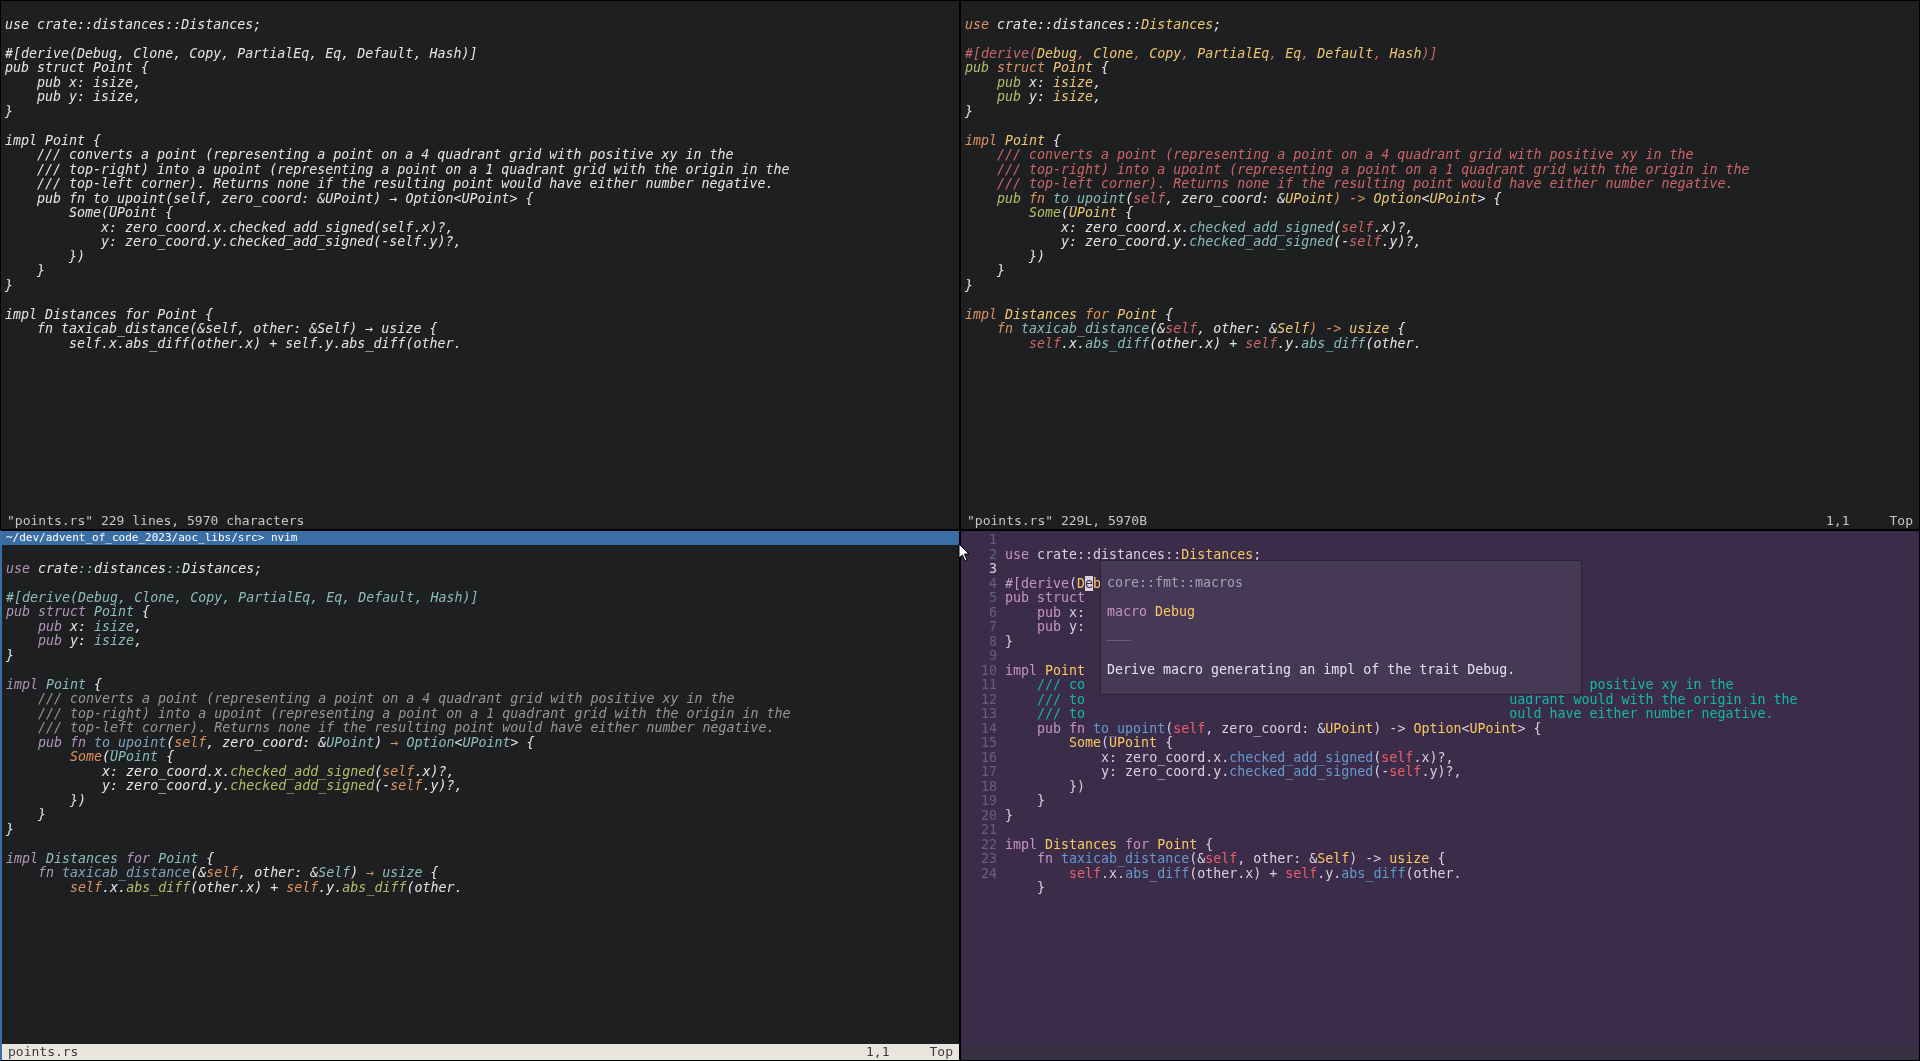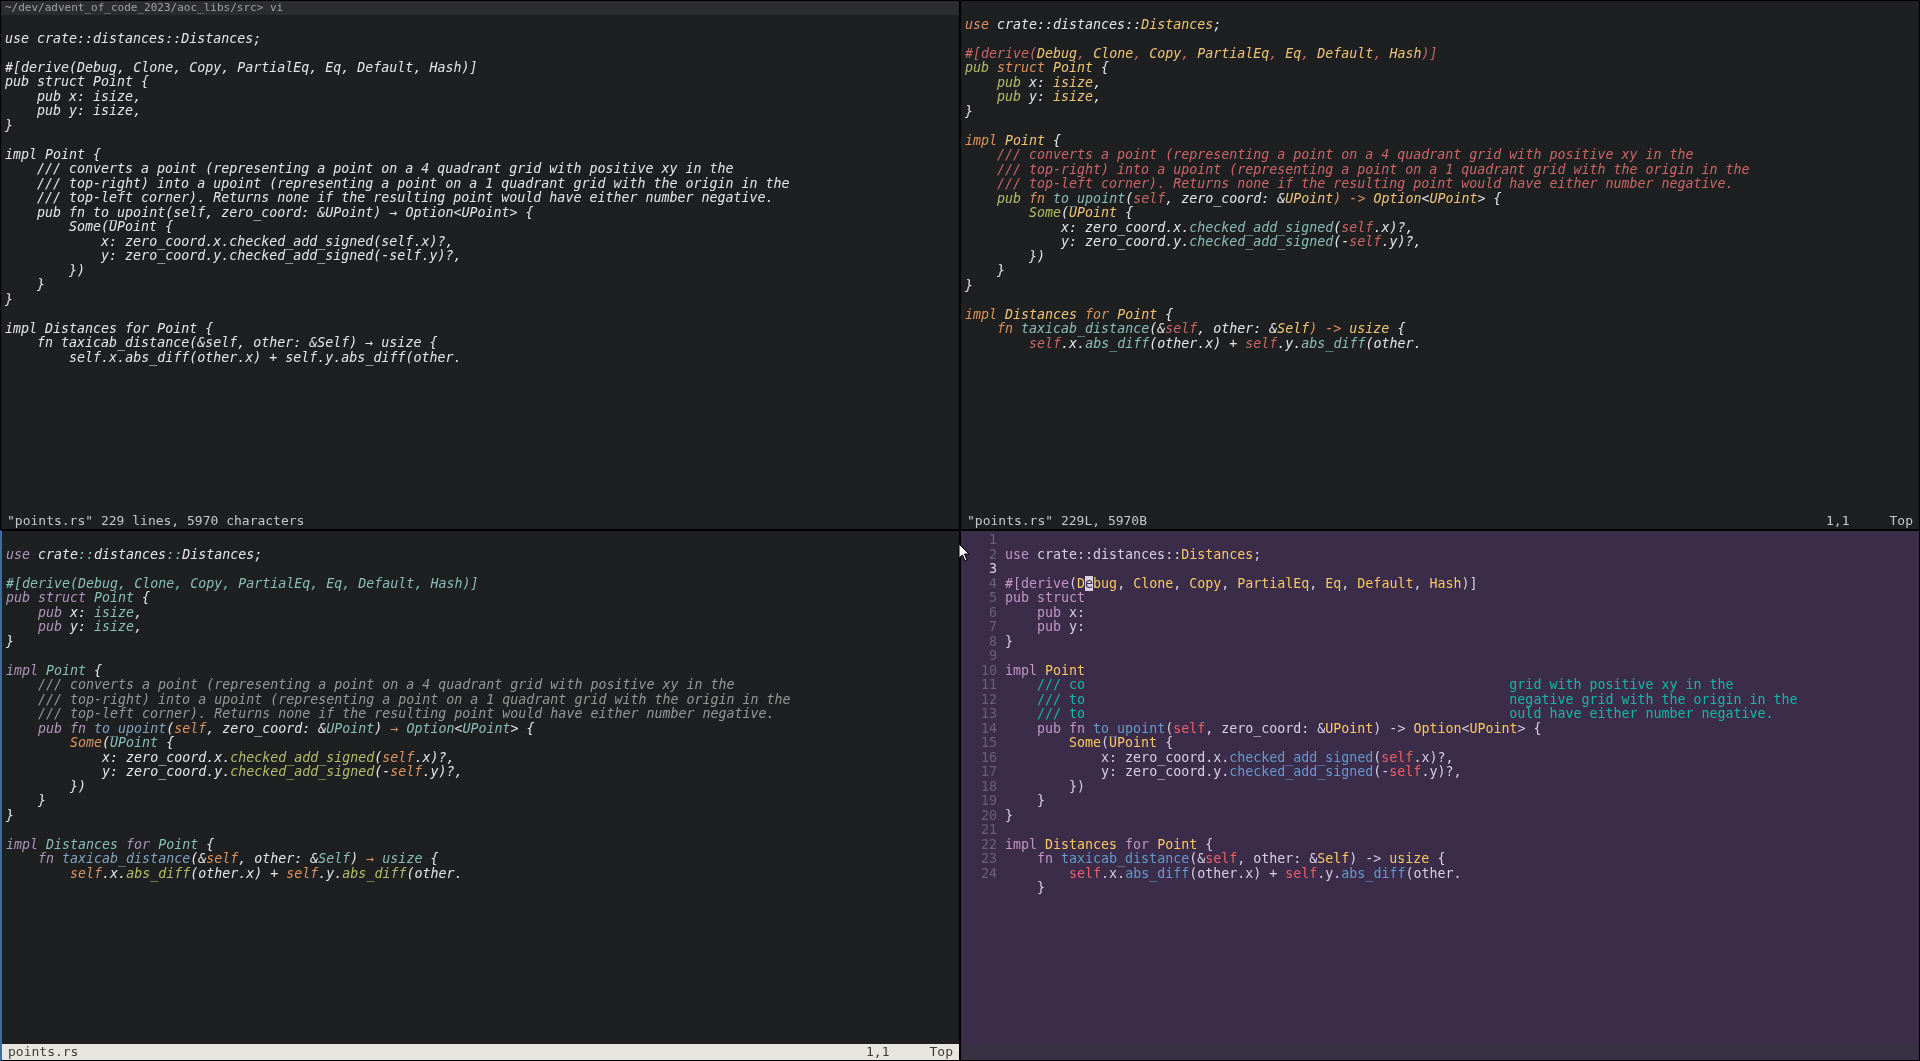--- a/index.html
+++ b/index.html
@@ -141,21 +141,20 @@
     pointer-events: none;
     z-index: 10;
   }
 </style>
 </head>
 <body>
 
 <div class="grid">
 
   <div class="pane pane-vi">
-    <div class="titlebar">~/dev/advent_of_code_2023/aoc_libs/src&gt; vi</div>
     <div class="editor">
 <span><span class="c-wht">use </span><span class="c-wht">crate</span><span class="c-wht">::</span><span class="c-wht">distances</span><span class="c-wht">::</span><span class="c-wht">Distances</span><span class="c-wht">;</span></span>
 
 <span><span class="c-wht">#[</span><span class="c-wht">derive</span><span class="c-wht">(</span><span class="c-wht">Debug</span><span class="c-wht">, </span><span class="c-wht">Clone</span><span class="c-wht">, </span><span class="c-wht">Copy</span><span class="c-wht">, </span><span class="c-wht">PartialEq</span><span class="c-wht">, </span><span class="c-wht">Eq</span><span class="c-wht">, </span><span class="c-wht">Default</span><span class="c-wht">, </span><span class="c-wht">Hash</span><span class="c-wht">)]</span><span class="c-wht"></span></span>
 <span><span class="c-wht">pub </span><span class="c-wht">struct </span><span class="c-wht">Point</span><span class="c-wht"> {</span></span>
 <span><span>    </span><span class="c-wht">pub </span><span class="c-wht">x</span><span class="c-wht">: </span><span class="c-wht">isize</span><span class="c-wht">,</span></span>
 <span><span>    </span><span class="c-wht">pub </span><span class="c-wht">y</span><span class="c-wht">: </span><span class="c-wht">isize</span><span class="c-wht">,</span></span>
 <span class="c-wht">}</span>
 
 <span><span class="c-wht">impl </span><span class="c-wht">Point</span><span class="c-wht"> {</span></span>
@@ -208,20 +207,21 @@
     <div class="statusbar">
       <span>"points.rs" 229L, 5970B</span>
       <span style="display:flex; gap:40px;">
         <span>1,1</span>
         <span>Top</span>
       </span>
     </div>
   </div>
 
   <div class="pane pane-nvim">
+    <div class="titlebar active">~/dev/advent_of_code_2023/aoc_libs/src&gt; nvim</div>
     <div class="editor">
 <span><span class="c-mag">use </span><span class="c-wht">crate</span><span class="c-cyan">::</span><span class="c-wht">distances</span><span class="c-cyan">::</span><span class="c-wht">Distances</span><span class="c-wht">;</span></span>
 
 <span><span class="c-cyan">#[</span><span class="c-cyan">derive</span><span class="c-cyan">(</span><span class="c-cyan">Debug</span><span class="c-cyan">, </span><span class="c-cyan">Clone</span><span class="c-cyan">, </span><span class="c-cyan">Copy</span><span class="c-cyan">, </span><span class="c-cyan">PartialEq</span><span class="c-cyan">, </span><span class="c-cyan">Eq</span><span class="c-cyan">, </span><span class="c-cyan">Default</span><span class="c-cyan">, </span><span class="c-cyan">Hash</span><span class="c-cyan">)]</span><span class="c-cyan"></span></span>
 <span><span class="c-mag">pub </span><span class="c-mag">struct </span><span class="c-cyan">Point</span><span class="c-wht"> {</span></span>
 <span><span>    </span><span class="c-mag">pub </span><span class="c-wht">x</span><span class="c-wht">: </span><span class="c-cyan">isize</span><span class="c-wht">,</span></span>
 <span><span>    </span><span class="c-mag">pub </span><span class="c-wht">y</span><span class="c-wht">: </span><span class="c-cyan">isize</span><span class="c-wht">,</span></span>
 <span class="c-wht">}</span>
 
 <span><span class="c-mag">impl </span><span class="c-cyan">Point</span><span class="c-wht"> {</span></span>
@@ -256,35 +256,44 @@
 <span><span class="hx-kw">use </span><span class="hx-id">crate</span><span class="hx-op">::</span><span class="hx-id">distances</span><span class="hx-op">::</span><span class="hx-ty">Distances</span><span class="hx-op">;</span></span>
 
 <span><span class="hx-attr">#[</span><span class="hx-attr">derive</span><span class="hx-op">(</span><span class="hx-ty">D</span><span class="hx-cursor">e</span><span class="hx-ty">bug</span><span class="hx-op">, </span><span class="hx-ty">Clone</span><span class="hx-op">, </span><span class="hx-ty">Copy</span><span class="hx-op">, </span><span class="hx-ty">PartialEq</span><span class="hx-op">, </span><span class="hx-ty">Eq</span><span class="hx-op">, </span><span class="hx-ty">Default</span><span class="hx-op">, </span><span class="hx-ty">Hash</span><span class="hx-op">)]</span><span class="hx-attr"></span></span>
 <span><span class="hx-kw">pub </span><span class="hx-kw">struct </span></span>
 <span><span>    </span><span class="hx-kw">pub </span><span class="hx-id">x</span><span class="hx-op">:</span></span>
 <span><span>    </span><span class="hx-kw">pub </span><span class="hx-id">y</span><span class="hx-op">:</span></span>
 <span class="hx-op">}</span>
 
 <span><span class="hx-kw">impl </span><span class="hx-ty">Point</span></span>
 <span class="hx-cm">    /// co</span><span class="hx-cm" style="visibility:hidden;">nverts a point (representing a point on a 4 quadrant </span><span class="hx-cm">grid with positive xy in the</span>
-<span class="hx-cm">    /// to</span><span class="hx-cm" style="visibility:hidden;">p-right) into a upoint (representing a point on a 1 q</span><span class="hx-cm">negative grid with the origin in the</span>
+<span class="hx-cm">    /// to</span><span class="hx-cm" style="visibility:hidden;">p-right) into a upoint (representing a point on a 1 q</span><span class="hx-cm">uadrant would with the origin in the</span>
 <span class="hx-cm">    /// to</span><span class="hx-cm" style="visibility:hidden;">p-left corner). Returns none if the resulting point w</span><span class="hx-cm">ould have either number negative.</span>
 <span><span>    </span><span class="hx-kw">pub </span><span class="hx-kw">fn </span><span class="hx-fn">to_upoint</span><span class="hx-op">(</span><span class="hx-self">self</span><span class="hx-op">, </span><span class="hx-id">zero_coord</span><span class="hx-op">: &amp;</span><span class="hx-ty">UPoint</span><span class="hx-op">) -&gt; </span><span class="hx-ty">Option</span><span class="hx-op">&lt;</span><span class="hx-ty">UPoint</span><span class="hx-op">&gt; {</span></span>
 <span><span>        </span><span class="hx-ty">Some</span><span class="hx-op">(</span><span class="hx-ty">UPoint</span><span class="hx-op"> {</span></span>
 <span><span>            </span><span class="hx-id">x</span><span class="hx-op">: </span><span class="hx-id">zero_coord</span><span class="hx-op">.</span><span class="hx-id">x</span><span class="hx-op">.</span><span class="hx-fn">checked_add_signed</span><span class="hx-op">(</span><span class="hx-self">self</span><span class="hx-op">.</span><span class="hx-id">x</span><span class="hx-op">)?,</span></span>
 <span><span>            </span><span class="hx-id">y</span><span class="hx-op">: </span><span class="hx-id">zero_coord</span><span class="hx-op">.</span><span class="hx-id">y</span><span class="hx-op">.</span><span class="hx-fn">checked_add_signed</span><span class="hx-op">(-</span><span class="hx-self">self</span><span class="hx-op">.</span><span class="hx-id">y</span><span class="hx-op">)?,</span></span>
 <span class="hx-op">        })</span>
 <span class="hx-op">    }</span>
 <span class="hx-op">}</span>
 
 <span><span class="hx-kw">impl </span><span class="hx-ty">Distances</span><span class="hx-kw"> for </span><span class="hx-ty">Point</span><span class="hx-op"> {</span></span>
 <span><span>    </span><span class="hx-kw">fn </span><span class="hx-fn">taxicab_distance</span><span class="hx-op">(&amp;</span><span class="hx-self">self</span><span class="hx-op">, </span><span class="hx-id">other</span><span class="hx-op">: &amp;</span><span class="hx-ty">Self</span><span class="hx-op">) -&gt; </span><span class="hx-ty">usize</span><span class="hx-op"> {</span></span>
 <span><span>        </span><span class="hx-self">self</span><span class="hx-op">.</span><span class="hx-id">x</span><span class="hx-op">.</span><span class="hx-fn">abs_diff</span><span class="hx-op">(</span><span class="hx-id">other</span><span class="hx-op">.</span><span class="hx-id">x</span><span class="hx-op">) + </span><span class="hx-self">self</span><span class="hx-op">.</span><span class="hx-id">y</span><span class="hx-op">.</span><span class="hx-fn">abs_diff</span><span class="hx-op">(</span><span class="hx-id">other</span><span class="hx-op">.</span></span>
 <span class="hx-op">    }</span>
 
+        <div class="hx-tooltip">
+<span class="tip-path">core::fmt::macros</span>
+
+<span class="tip-kw">macro</span> <span class="tip-name">Debug</span>
+
+<span class="tip-hr">───</span>
+
+<span class="tip-em">Derive macro generating an impl of the trait Debug.</span>
+        </div>
       </div>
     </div>
     <div class="statusbar helix">
       <span>
         <span>NOR</span>   <span>points.rs</span>
       </span>
       <span>
         <span>1 sel</span>  <span>3:11</span>
       </span>
     </div>

